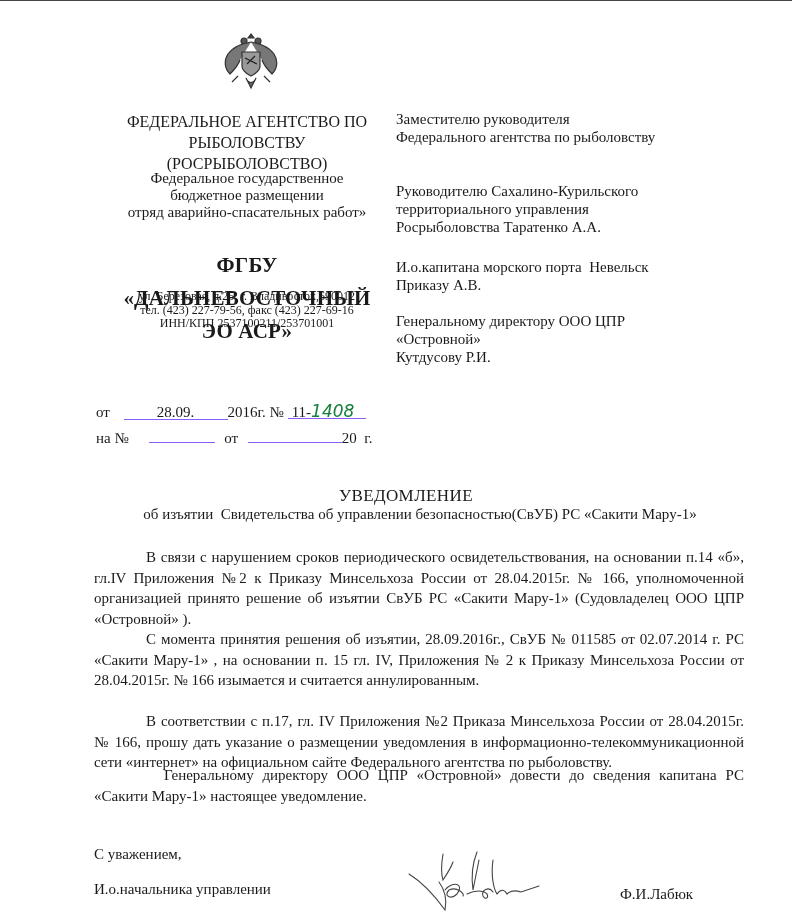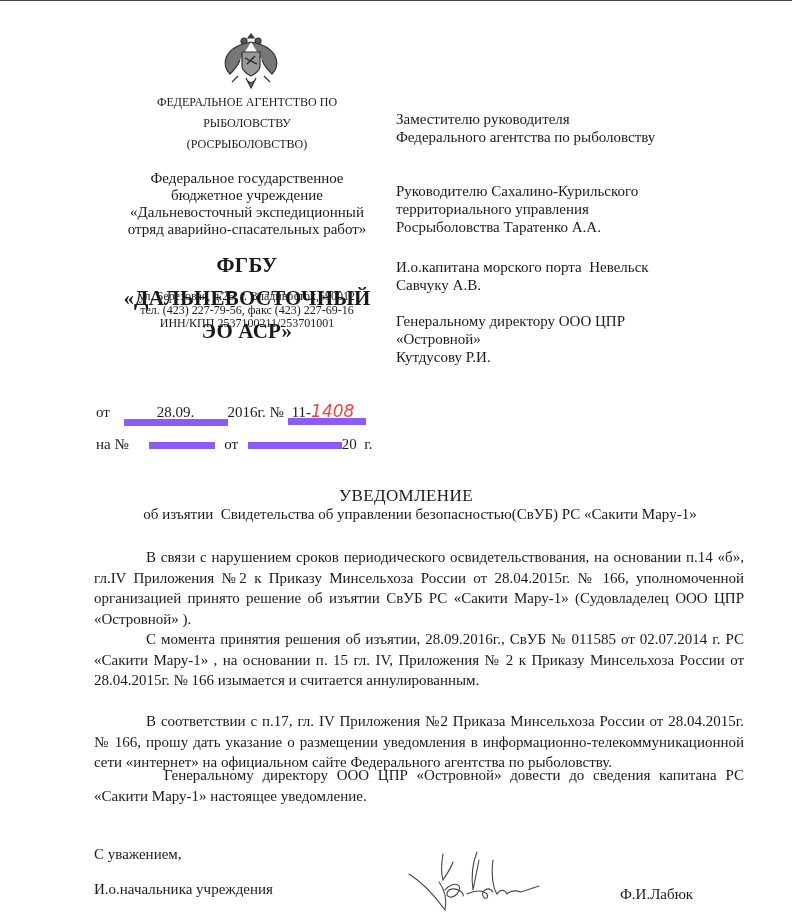--- a/index.html
+++ b/index.html
@@ -5,35 +5,35 @@
   html, body { margin: 0; padding: 0; }
   body {
     width: 792px; height: 919px; position: relative; overflow: hidden;
     background: #ffffff; color: #1a1a1a;
     font-family: "Liberation Serif", "DejaVu Serif", serif;
   }
   .topline { position: absolute; left: 0; top: 0; width: 792px; height: 1px; background: #444; }
   .abs { position: absolute; }
   .left-head { left: 92px; width: 310px; text-align: center; }
   .emblem { position: absolute; left: 216px; top: 30px; width: 70px; height: 62px; }
-  .agency { top: 92px; font-size: 12px; line-height: 21px; }
+  .agency { top: 111px; font-size: 16px; line-height: 21px; }
   .institution { top: 170px; font-size: 15px; line-height: 17px; }
   .org-bold { top: 249px; font-size: 21px; font-weight: bold; line-height: 33px; letter-spacing: 0.2px; }
   .contacts { top: 290px; font-size: 12px; line-height: 13.5px; }
   .contacts u { text-decoration: underline; }
   .addressee { left: 396px; width: 330px; font-size: 15px; line-height: 18px; }
   .addr-1 { top: 110px; }
   .addr-2 { top: 182px; }
   .addr-3 { top: 258px; }
   .addr-4 { top: 312px; }
   .ref-row { left: 96px; font-size: 15px; line-height: 20px; white-space: nowrap; }
   .ref-row-1 { top: 401px; }
   .ref-row-2 { top: 425px; }
-  .blank { display: inline-block; border-bottom: 7px solid #8b5cf6; text-align: center; height: 17px; vertical-align: baseline; }
-  .handwritten { font-family: "DejaVu Sans", sans-serif; font-style: italic; font-size: 17px; color: #ef4444; }
+  .blank { display: inline-block; border-bottom: 1px solid #8b5cf6; text-align: center; height: 17px; vertical-align: baseline; }
+  .handwritten { font-family: "DejaVu Sans", sans-serif; font-style: italic; font-size: 17px; color: #15803d; }
   .doc-title { top: 486px; left: 0; width: 792px; text-align: center; font-size: 17px; letter-spacing: 0.4px; padding-left: 20px; box-sizing: border-box; }
   .doc-subject { top: 506px; left: 90px; width: 660px; text-align: center; font-size: 15px; }
   .para { left: 94px; width: 650px; font-size: 15px; line-height: 20.5px; text-align: justify; text-indent: 52px; margin: 0; }
   .p1 { top: 547px; }
   .p2 { top: 629px; }
   .p3 { top: 711px; }
   .p4 { top: 765px; text-indent: 70px; }
   .closing { left: 94px; top: 846px; font-size: 15px; }
   .position { left: 94px; top: 881px; font-size: 15px; }
   .signer { left: 620px; top: 886px; font-size: 15px; }
@@ -59,22 +59,21 @@
 </svg>
 
 <div class="abs left-head agency">
   <div>ФЕДЕРАЛЬНОЕ АГЕНТСТВО ПО</div>
   <div>РЫБОЛОВСТВУ</div>
   <div>(РОСРЫБОЛОВСТВО)</div>
 </div>
 
 <div class="abs left-head institution">
   <div>Федеральное государственное</div>
-  <div>бюджетное учреждение</div>
-  <div>«Дальневосточный экспедиционный</div>
+  <div>бюджетное размещении</div>
   <div>отряд аварийно-спасательных работ»</div>
 </div>
 
 <div class="abs left-head org-bold">
   <div>ФГБУ «ДАЛЬНЕВОСТОЧНЫЙ</div>
   <div>ЭО АСР»</div>
 </div>
 
 <div class="abs left-head contacts">
   <div>ул. Березовая, д.25, г. Владивосток,690012</div>
@@ -86,21 +85,21 @@
   <div>Заместителю руководителя</div>
   <div>Федерального агентства по рыболовству</div>
 </div>
 <div class="abs addressee addr-2">
   <div>Руководителю Сахалино-Курильского</div>
   <div>территориального управления</div>
   <div>Росрыболовства Таратенко А.А.</div>
 </div>
 <div class="abs addressee addr-3">
   <div style="white-space:pre">И.о.капитана морского порта  Невельск</div>
-  <div>Савчуку А.В.</div>
+  <div>Приказу А.В.</div>
 </div>
 <div class="abs addressee addr-4">
   <div>Генеральному директору ООО ЦПР</div>
   <div>«Островной»</div>
   <div>Кутдусову Р.И.</div>
 </div>
 
 <div class="abs ref-row ref-row-1">
   <span>от</span>
   <span class="blank" style="width:104px;margin-left:10px;"><span>28.09.</span></span><span>2016г. №</span>
@@ -115,21 +114,21 @@
 
 <div class="abs doc-title">УВЕДОМЛЕНИЕ</div>
 <div class="abs doc-subject" style="white-space:pre">об изъятии  Свидетельства об управлении безопасностью(СвУБ) РС «Сакити Мару-1»</div>
 
 <p class="abs para p1">В связи с нарушением сроков периодического освидетельствования, на основании п.14 «б», гл.IV Приложения №2 к Приказу Минсельхоза России от 28.04.2015г.  № 166, уполномоченной организацией принято решение об изъятии СвУБ РС «Сакити Мару-1» (Судовладелец ООО ЦПР «Островной» ).</p>
 <p class="abs para p2">С момента принятия решения об изъятии, 28.09.2016г., СвУБ № 011585 от 02.07.2014 г. РС «Сакити Мару-1»  ,  на основании п. 15 гл. IV, Приложения № 2 к Приказу Минсельхоза России от  28.04.2015г.  № 166  изымается и считается аннулированным.</p>
 <p class="abs para p3">В соответствии с п.17,  гл. IV Приложения №2 Приказа Минсельхоза России от 28.04.2015г.  № 166, прошу дать указание о размещении  уведомления в информационно-телекоммуникационной сети «интернет» на официальном сайте Федерального агентства по рыболовству.</p>
 <p class="abs para p4">Генеральному директору ООО ЦПР «Островной» довести до сведения капитана РС «Сакити Мару-1» настоящее уведомление.</p>
 
 <div class="abs closing">С уважением,</div>
-<div class="abs position">И.о.начальника учреждения</div>
+<div class="abs position">И.о.начальника управлении</div>
 
 <svg class="signature" viewBox="0 0 150 66">
   <g fill="none" stroke="#444" stroke-width="1.1" stroke-linecap="round">
     <path d="M4 24 C20 34 30 46 40 60 C42 50 40 40 34 32"></path>
     <path d="M38 4 C36 16 36 24 38 30 C42 24 46 18 48 12"></path>
     <path d="M40 40 C48 30 60 34 52 44 C46 50 38 46 44 40 C52 36 60 44 58 46"></path>
     <path d="M72 2 C68 12 66 26 68 40 C70 30 72 20 74 10"></path>
     <path d="M62 44 C70 40 78 40 82 44 C84 48 80 50 78 46 C76 40 84 36 88 42"></path>
     <path d="M88 10 C86 24 88 38 92 44 C96 38 100 40 102 44 C106 40 110 40 116 42 C122 40 128 38 134 36"></path>
   </g>

